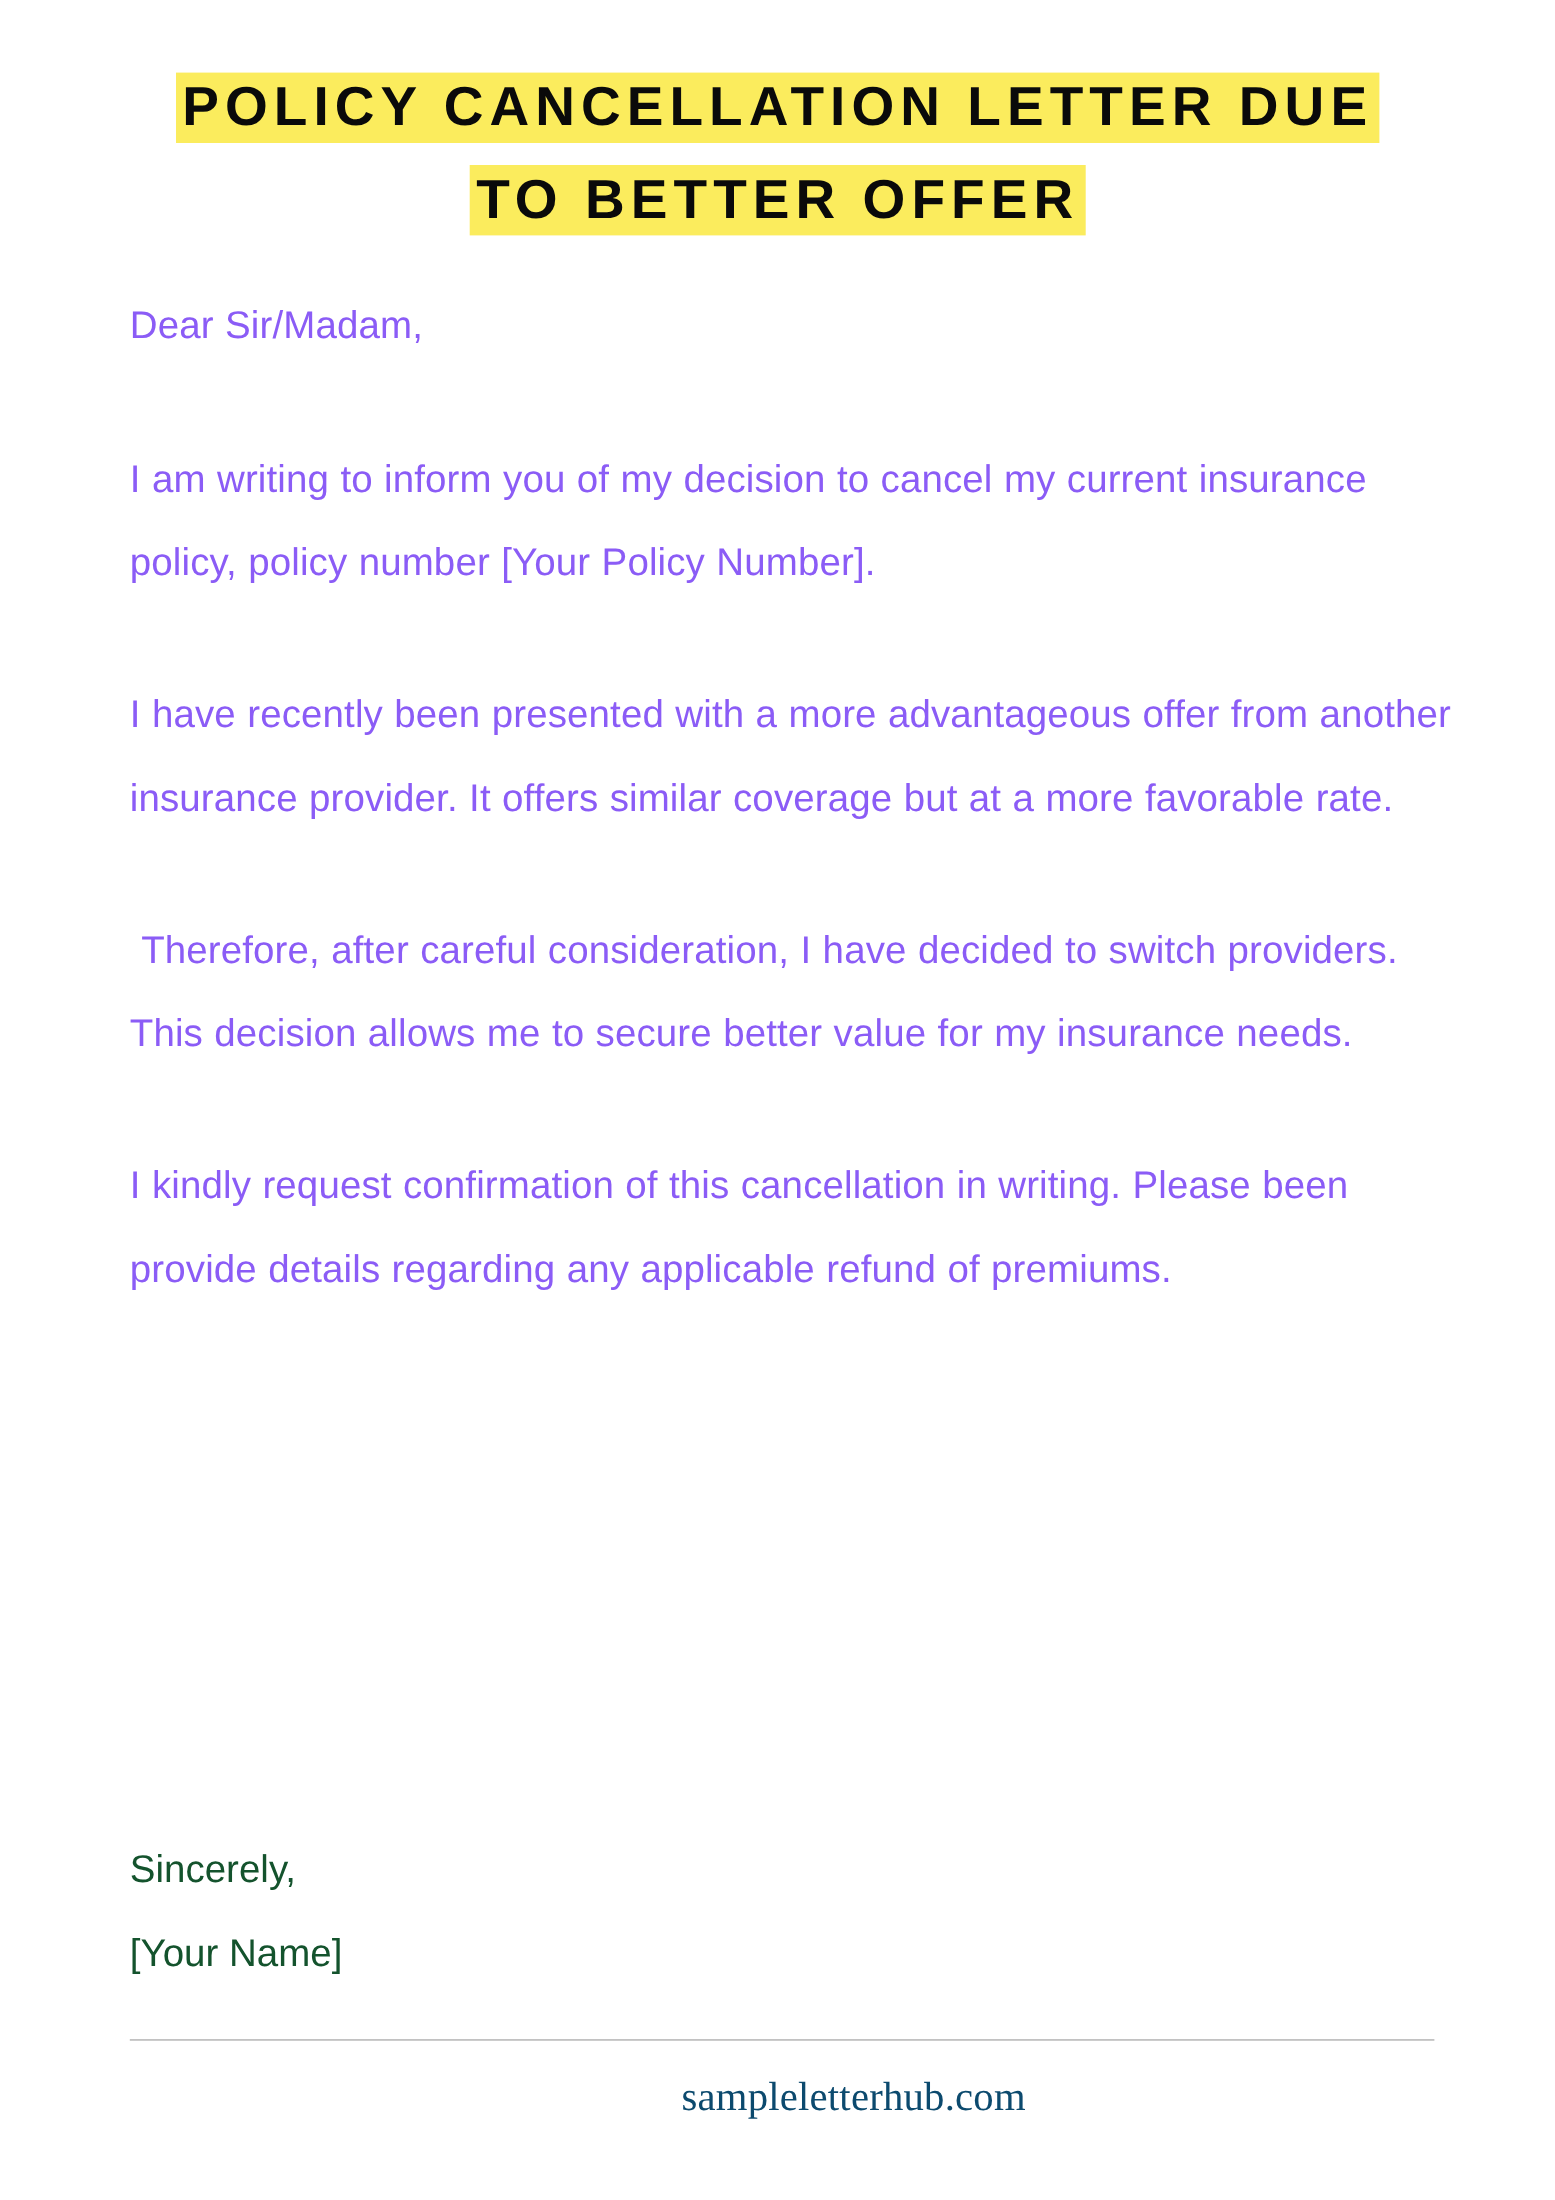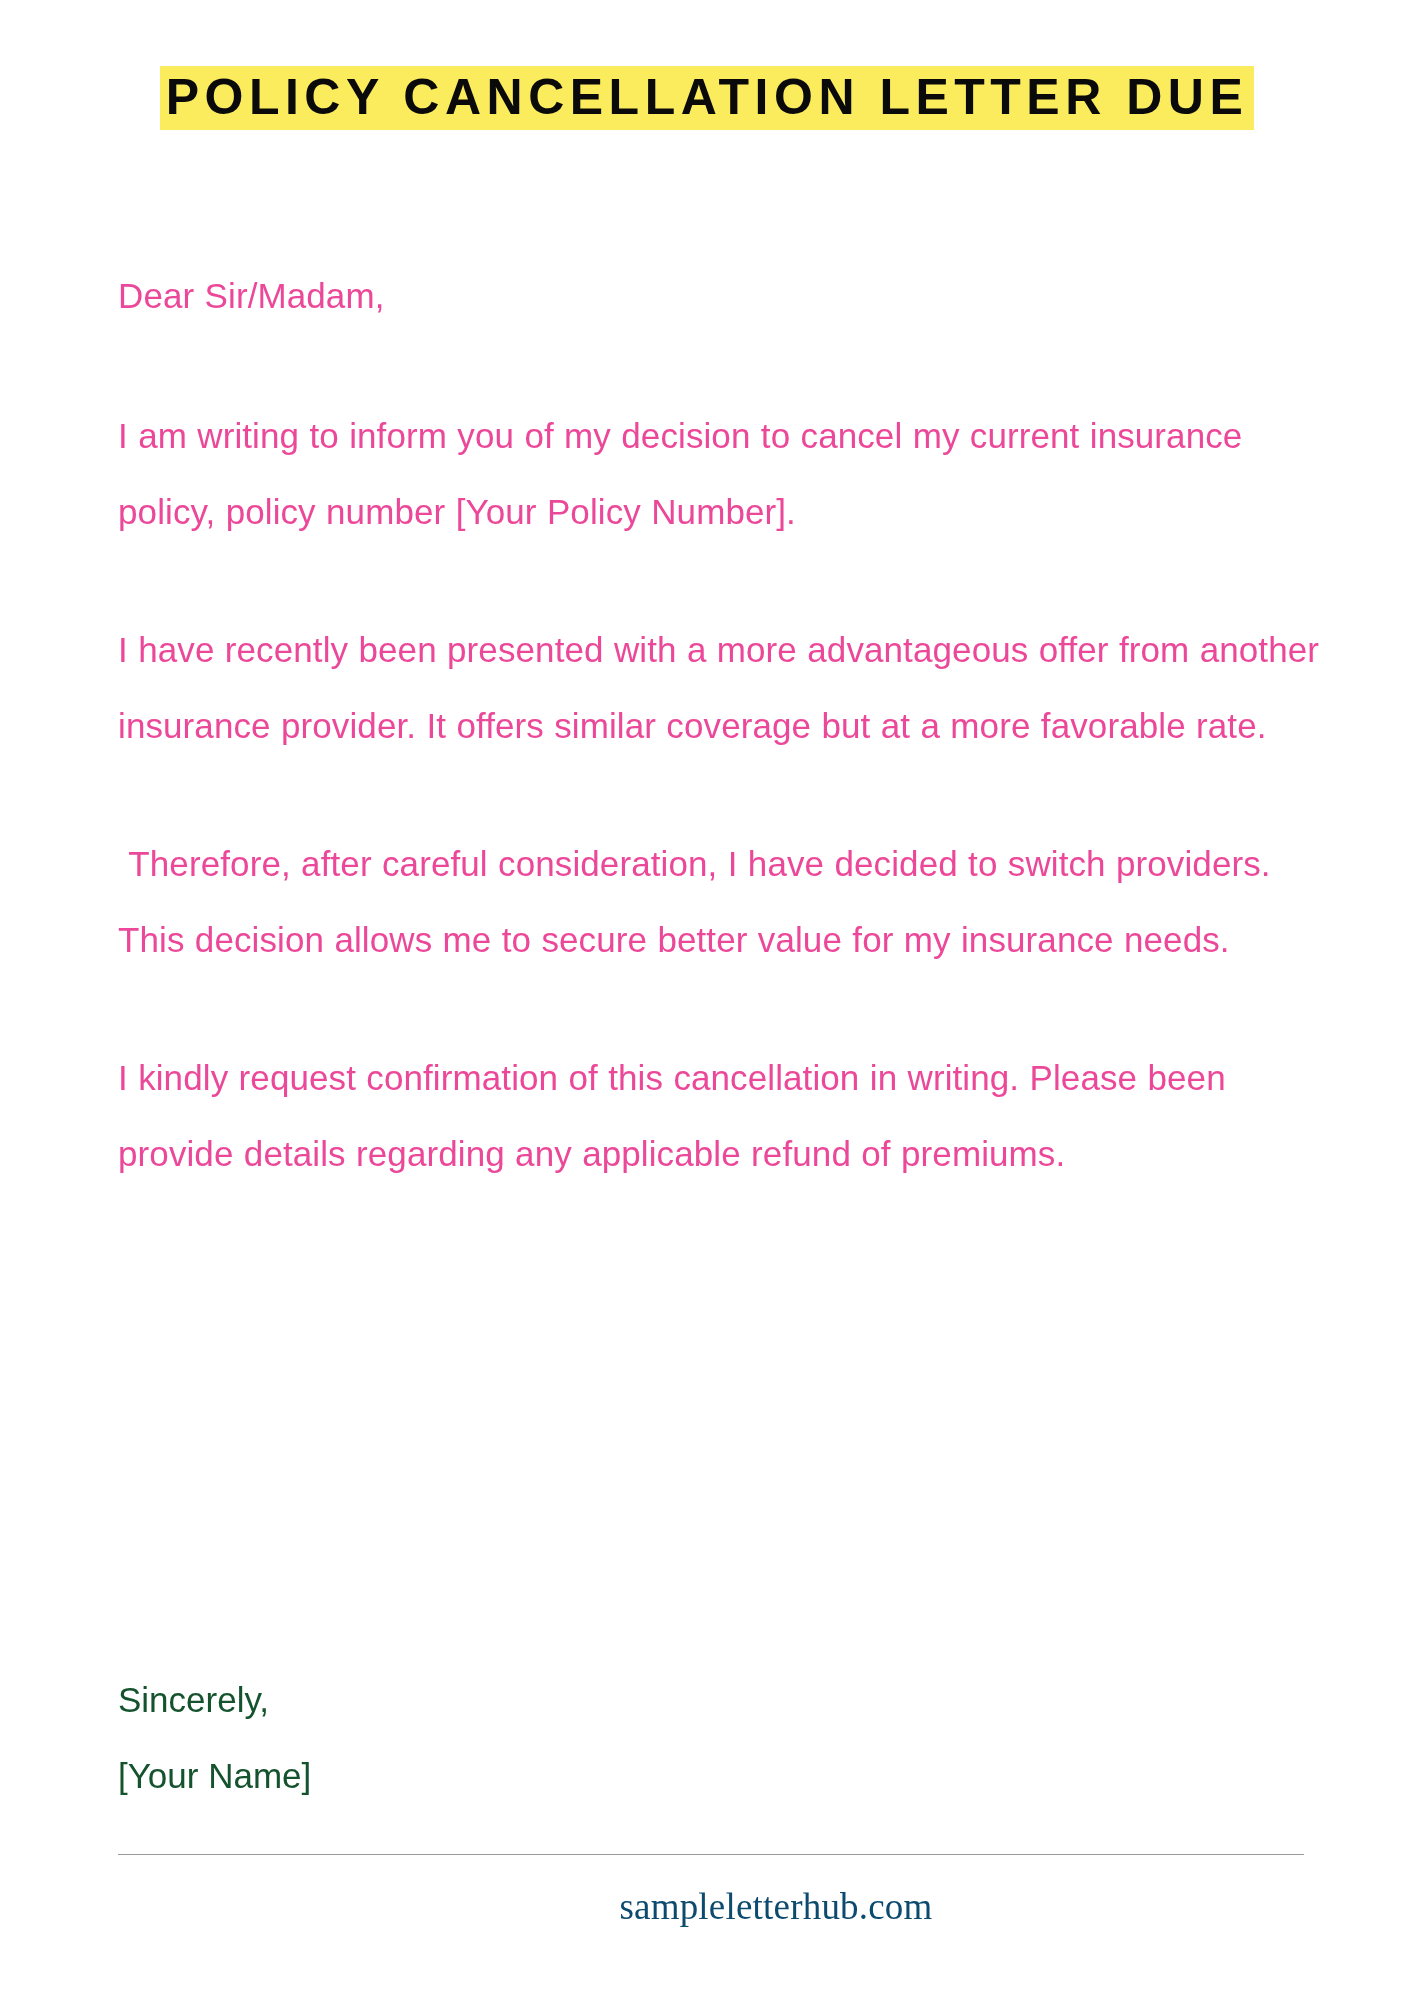--- a/index.html
+++ b/index.html
@@ -52,21 +52,21 @@
   
   .body-block {
     position: absolute;
     left: 118px;
     top: 258px;
     width: 1232px;
   }
   .para {
     font-size: 35px;
     font-weight: 400;
-    color: #ec4899;
+    color: #8b5cf6;
     line-height: 76px;
     letter-spacing: 0.1px;
     margin: 0 17px 62px 0;
     white-space: pre-wrap;
     word-spacing: 0.5px;
   }
   .para.greeting {
     margin-bottom: 64px;
   }
 
@@ -112,20 +112,21 @@
     padding-left: 130px;
   }
 </style>
 </head>
 <body>
 
 <div class="page">
 
   <div class="title-block">
     <span class="title-line"><span class="hl">POLICY CANCELLATION LETTER DUE</span></span>
+    <span class="title-line"><span class="hl">TO BETTER OFFER</span></span>
   </div>
 
   <div class="body-block">
     <p class="para greeting">Dear Sir/Madam,</p>
     <p class="para">I am writing to inform you of my decision to cancel my current insurance policy, policy number [Your Policy Number].</p>
     <p class="para">I have recently been presented with a more advantageous offer from another insurance provider. It offers similar coverage but at a more favorable rate.</p>
     <p class="para"> Therefore, after careful consideration, I have decided to switch providers. This decision allows me to secure better value for my insurance needs.</p>
     <p class="para">I kindly request confirmation of this cancellation in writing. Please been provide details regarding any applicable refund of premiums.</p>
   </div>
 

